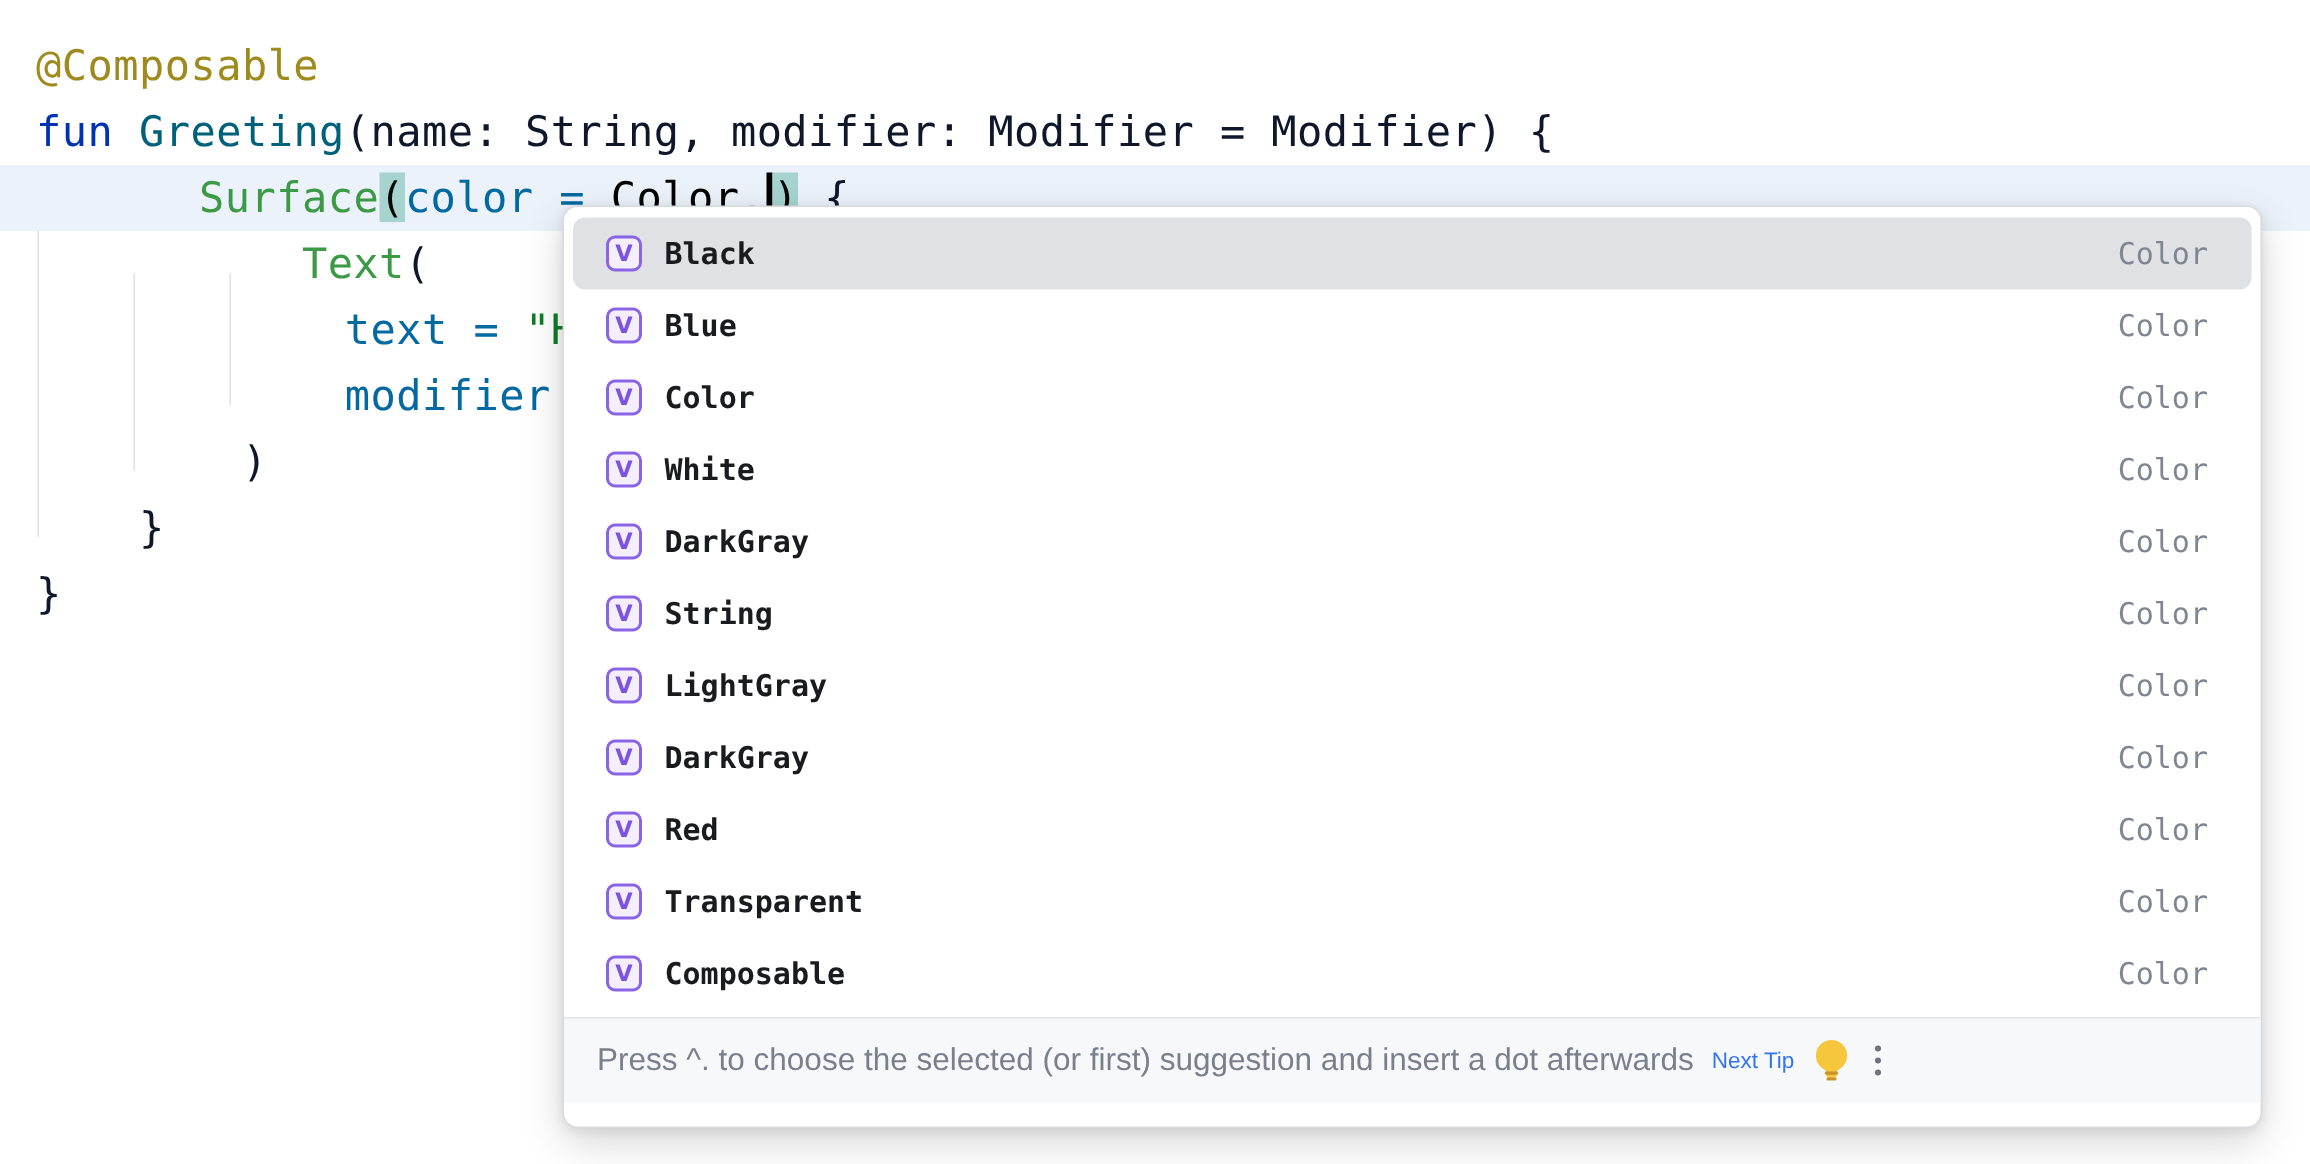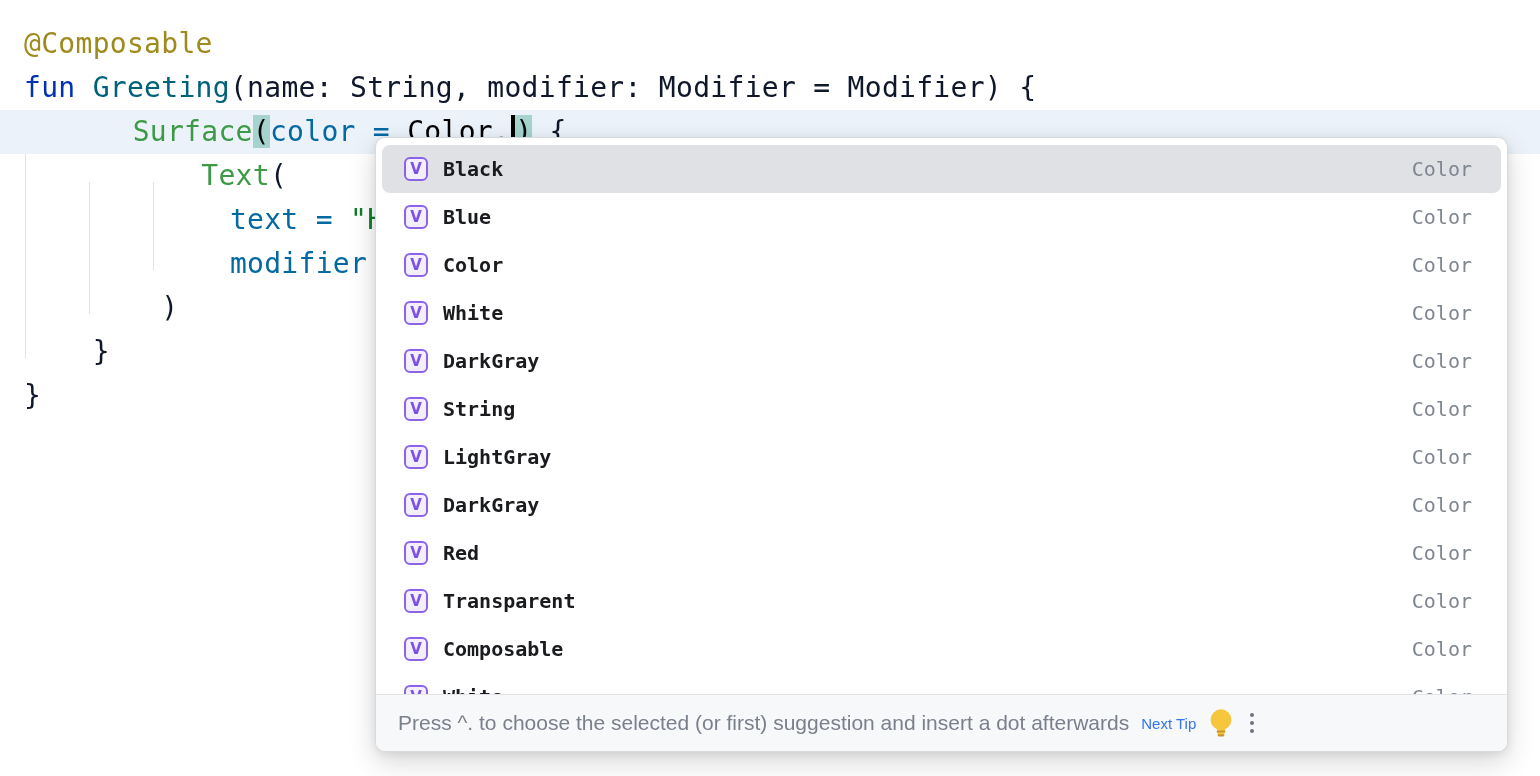--- a/index.html
+++ b/index.html
@@ -25,21 +25,21 @@
   
   .popup{position:absolute;left:375px;top:137px;width:1133px;height:615px;background:#ffffff;border:1px solid #D9DADD;border-radius:10px;box-sizing:border-box;box-shadow:0 10px 28px rgba(0,0,0,0.16),0 2px 8px rgba(0,0,0,0.08);overflow:hidden;}
   .popup-list{position:absolute;top:0;left:0;right:0;bottom:57px;overflow:hidden;padding-top:7px;}
   .row{height:48px;margin:0 6px;display:flex;align-items:center;padding:0 29px 0 22px;border-radius:8px;}
   .row.selected{background:#DFE1E5;}
   .vicon{flex:none;width:24px;height:24px;border:2px solid #8A63E8;background:#F3EFFE;color:#7D51E3;border-radius:6px;display:flex;align-items:center;justify-content:center;font-size:15px;font-weight:bold;font-family:"DejaVu Sans",sans-serif;box-sizing:border-box;}
   .row-name{margin-left:15px;font-size:20px;font-weight:600;color:#1A1B1E;font-family:"DejaVu Sans Mono",monospace;}
   .row-type{margin-left:auto;font-size:20px;color:#7F8591;font-family:"DejaVu Sans Mono",monospace;}
 
   
-  .popup-footer{position:absolute;left:0;right:0;bottom:0;height:57px;background:#F7F8FA;border-top:1px solid #E3E4E8;display:flex;align-items:center;padding:0 22px;box-sizing:border-box;font-family:"Liberation Sans",sans-serif;}
+  .popup-footer{position:absolute;left:0;right:0;bottom:16px;height:57px;background:#F7F8FA;border-top:1px solid #E3E4E8;display:flex;align-items:center;padding:0 22px;box-sizing:border-box;font-family:"Liberation Sans",sans-serif;}
   .hint{font-size:21px;color:#7A7F8C;white-space:nowrap;}
   .next-tip{font-size:15px;color:#3574F0;margin-left:12px;white-space:nowrap;cursor:pointer;}
   .bulb{margin-left:12px;flex:none;display:flex;align-items:center;}
   .kebab{margin-left:16px;flex:none;display:flex;flex-direction:column;gap:4px;cursor:pointer;}
   .kebab i{width:4px;height:4px;border-radius:2px;background:#6E737F;display:block;}
 </style>
 </head>
 <body>
 
 <div class="screen">

